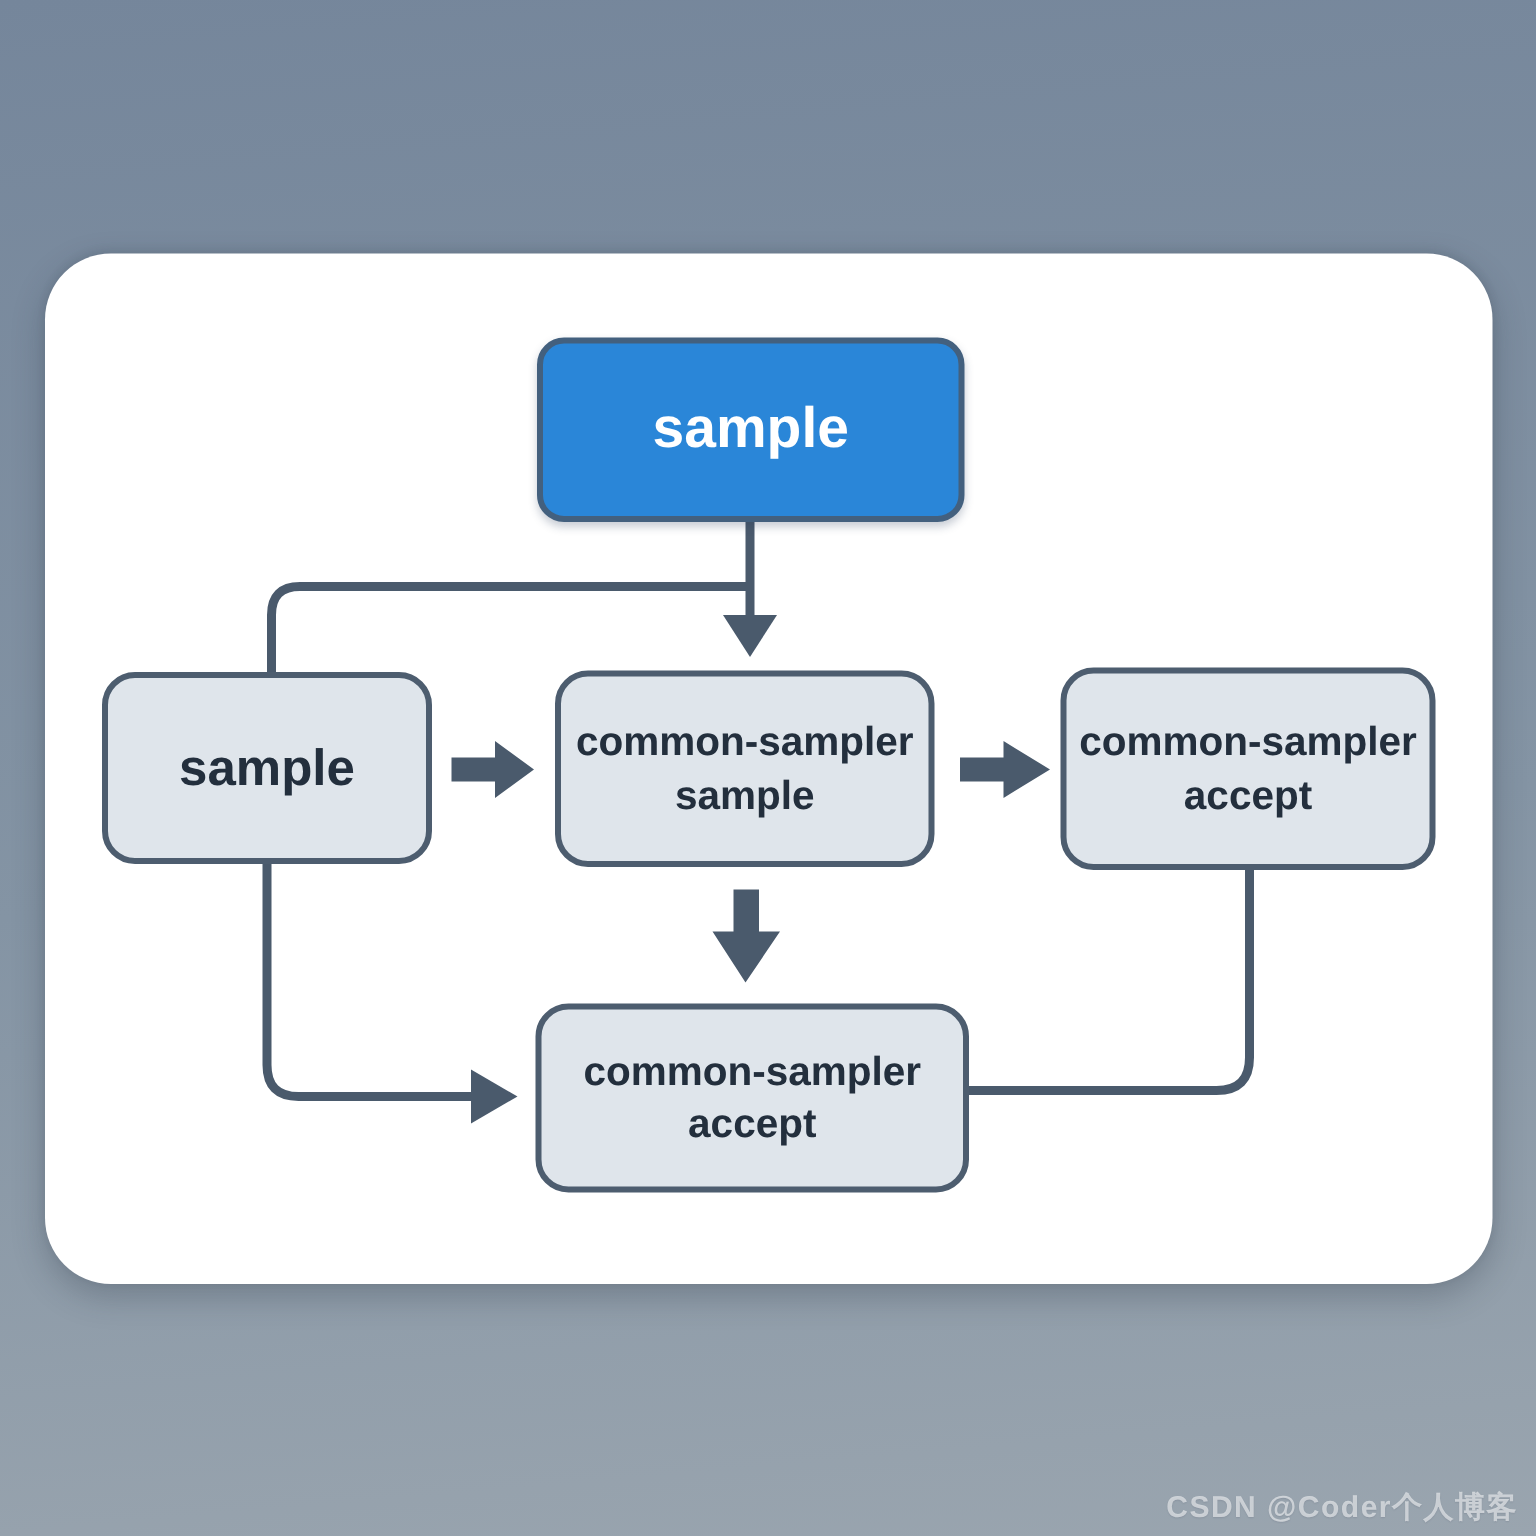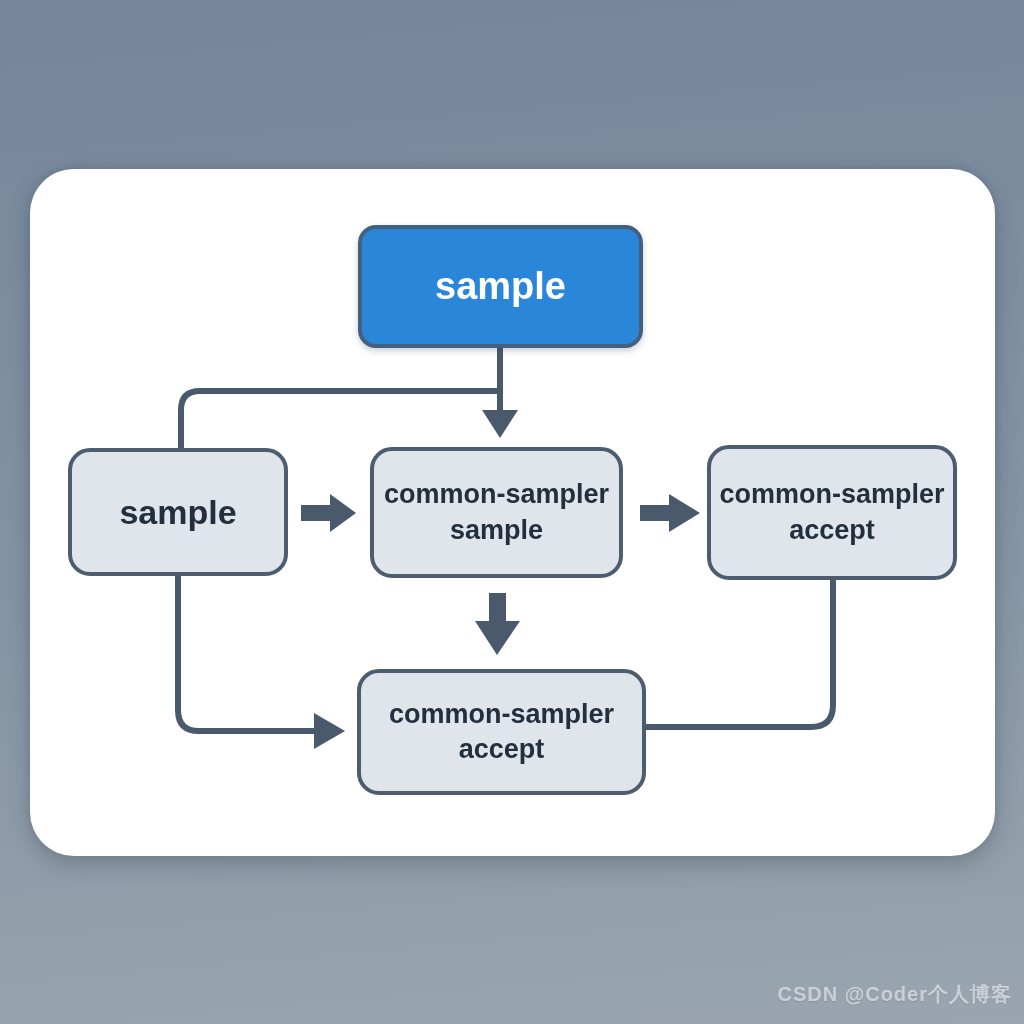--- a/index.html
+++ b/index.html
@@ -57,21 +57,21 @@
     box-shadow: 0 3px 6px rgba(40, 60, 90, 0.25);
   }
   #node-top    { left: 358px; top: 225px; width: 285px; height: 123px; font-size: 38px; }
   #node-left   { left: 68px;  top: 448px; width: 220px; height: 128px; font-size: 34px; }
   #node-middle { left: 370px; top: 447px; width: 253px; height: 131px; font-size: 27px; }
   #node-right  { left: 707px; top: 445px; width: 250px; height: 135px; font-size: 27px; }
   #node-bottom { left: 357px; top: 669px; width: 289px; height: 126px; font-size: 27px; }
   .watermark {
     position: absolute;
     right: 12px;
-    bottom: 16px;
+    bottom: 6px;
     font-size: 20px;
     font-weight: bold;
     letter-spacing: 1px;
     color: rgba(255, 255, 255, 0.55);
     text-shadow: 0 1px 1px rgba(60, 70, 85, 0.15);
   }
 </style>
 </head>
 <body>
 

